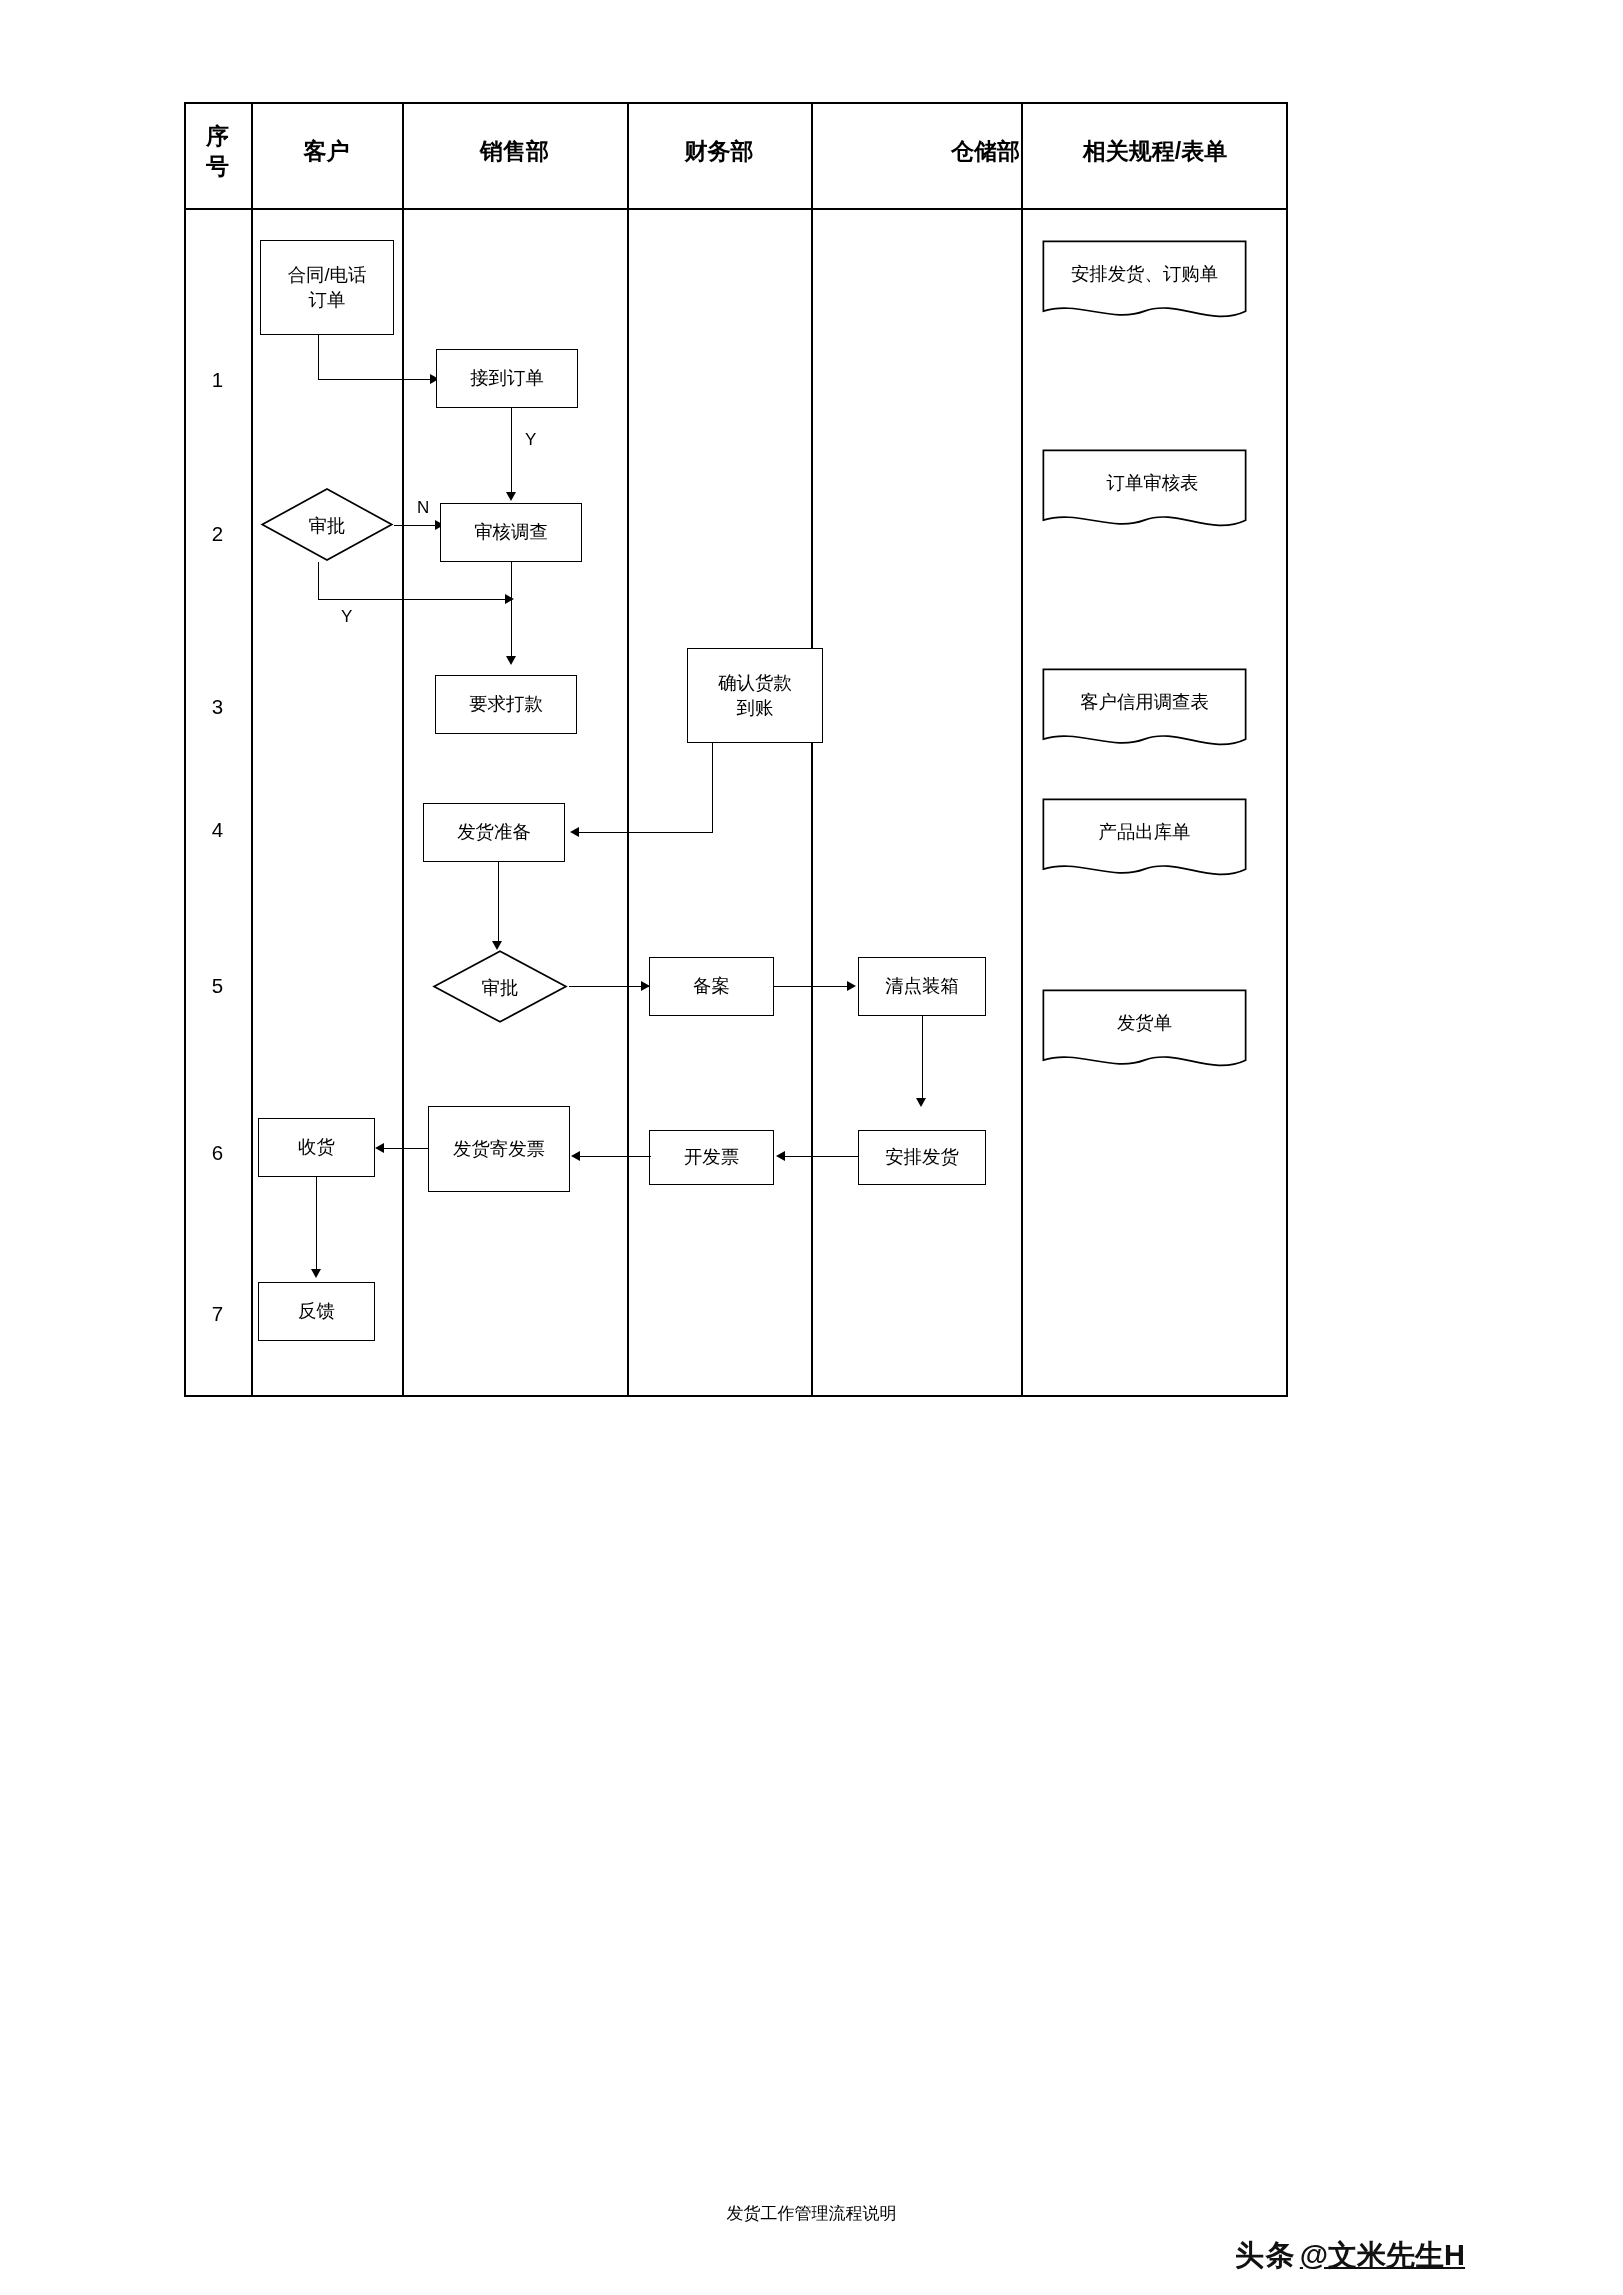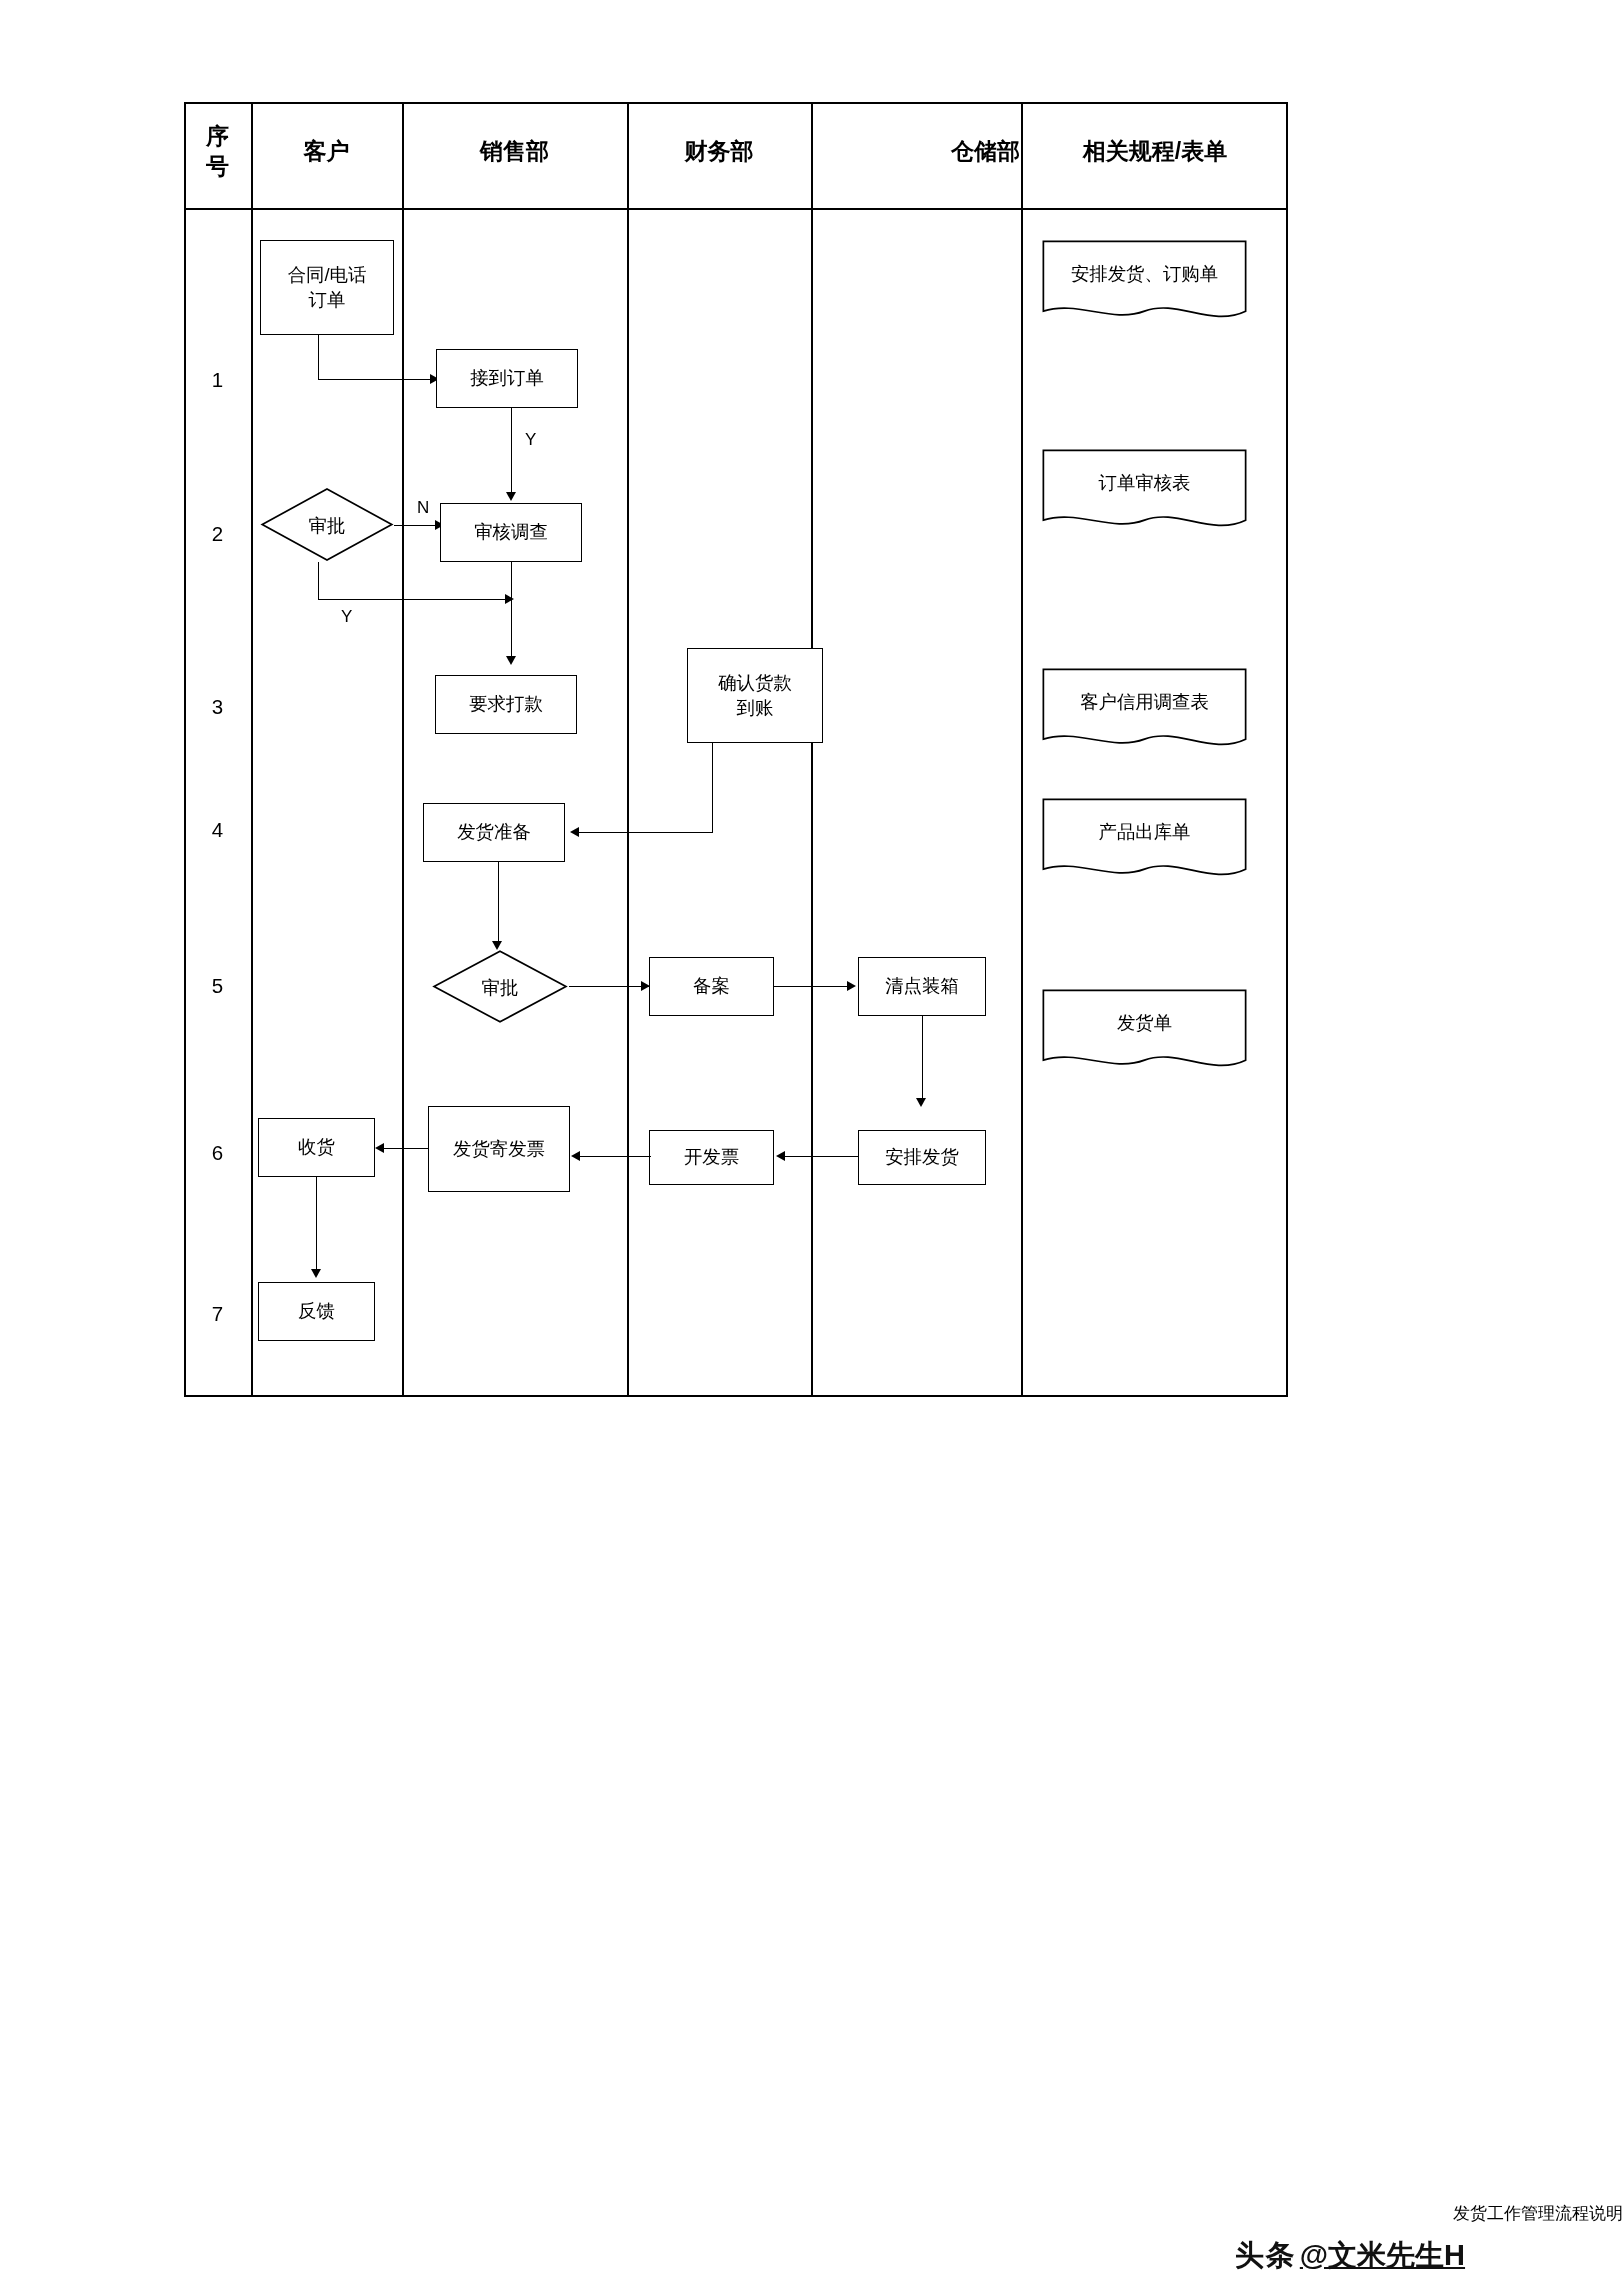--- a/index.html
+++ b/index.html
@@ -28,21 +28,21 @@
   
   .ln{position:absolute;background:#000;}
   .lnh{height:1.4px;}
   .lnv{width:1.4px;}
   .arrow{position:absolute;width:0;height:0;}
   .ar-down{border-left:5.5px solid transparent;border-right:5.5px solid transparent;border-top:9.5px solid #000;}
   .ar-right{border-top:5.5px solid transparent;border-bottom:5.5px solid transparent;border-left:9.5px solid #000;}
   .ar-left{border-top:5.5px solid transparent;border-bottom:5.5px solid transparent;border-right:9.5px solid #000;}
   .lbl{position:absolute;font-size:17px;}
 
-  .caption{position:absolute;font-size:17px;text-align:right;}
+  .caption{position:absolute;font-size:17px;text-align:center;}
 
   
   .wm{position:absolute;display:flex;align-items:center;gap:4px;}
   .wm .tt{font-size:29px;font-weight:bold;letter-spacing:1.4px;color:#111;}
   .wm .nm{font-size:29px;font-weight:bold;color:#111;text-decoration:underline;}
 </style>
 </head>
 <body>
 
 <div id="sheet">
@@ -192,21 +192,21 @@
   <div class="ln lnh" style="left:781px;top:1156px;width:78px;"></div>
   <div class="arrow ar-left" style="left:776px;top:1151px;"></div>
 
   <div class="doc" style="left:1042px;top:240px;width:205px;height:89px;">
     <svg width="205" height="89" viewBox="0 0 300 130">
       <path d="M2,2 H298 V104 C248,128 198,86 150,104 C102,122 52,88 2,104 Z" fill="#fff" stroke="#000" stroke-width="2.5"></path>
     </svg>
     <span style="top:20.5px;">安排发货、订购单</span>
   </div>
 
-  <div class="doc" style="left:1042px;top:449px;width:205px;height:89px;">
+  <div class="doc" style="left:1042px;top:449px;width:205px;height:89px;padding-left:16px;">
     <svg width="205" height="89" viewBox="0 0 300 130">
       <path d="M2,2 H298 V104 C248,128 198,86 150,104 C102,122 52,88 2,104 Z" fill="#fff" stroke="#000" stroke-width="2.5"></path>
     </svg>
     <span style="top:20.5px;">订单审核表</span>
   </div>
 
   <div class="doc" style="left:1042px;top:648px;width:205px;height:89px;margin-top:20px;">
     <svg width="205" height="89" viewBox="0 0 300 130">
       <path d="M2,2 H298 V104 C248,128 198,86 150,104 C102,122 52,88 2,104 Z" fill="#fff" stroke="#000" stroke-width="2.5"></path>
     </svg>

